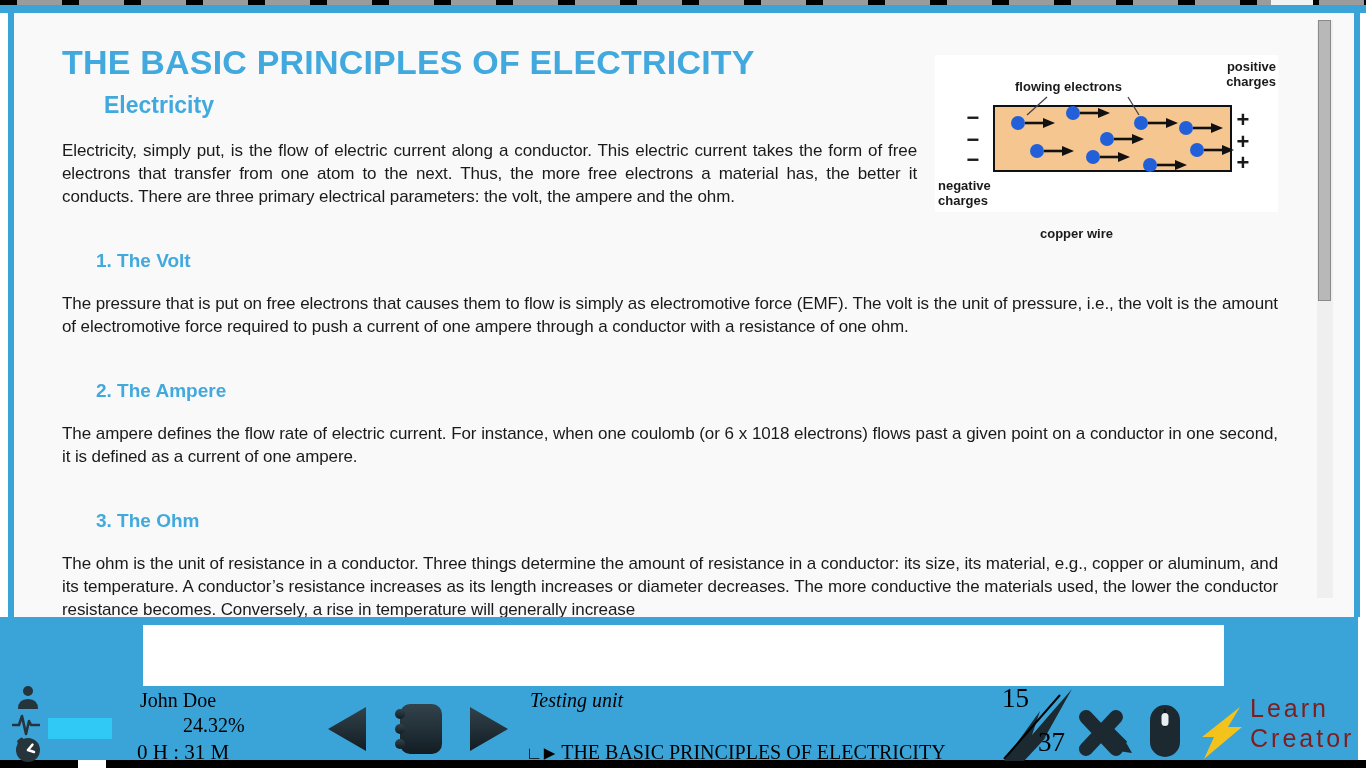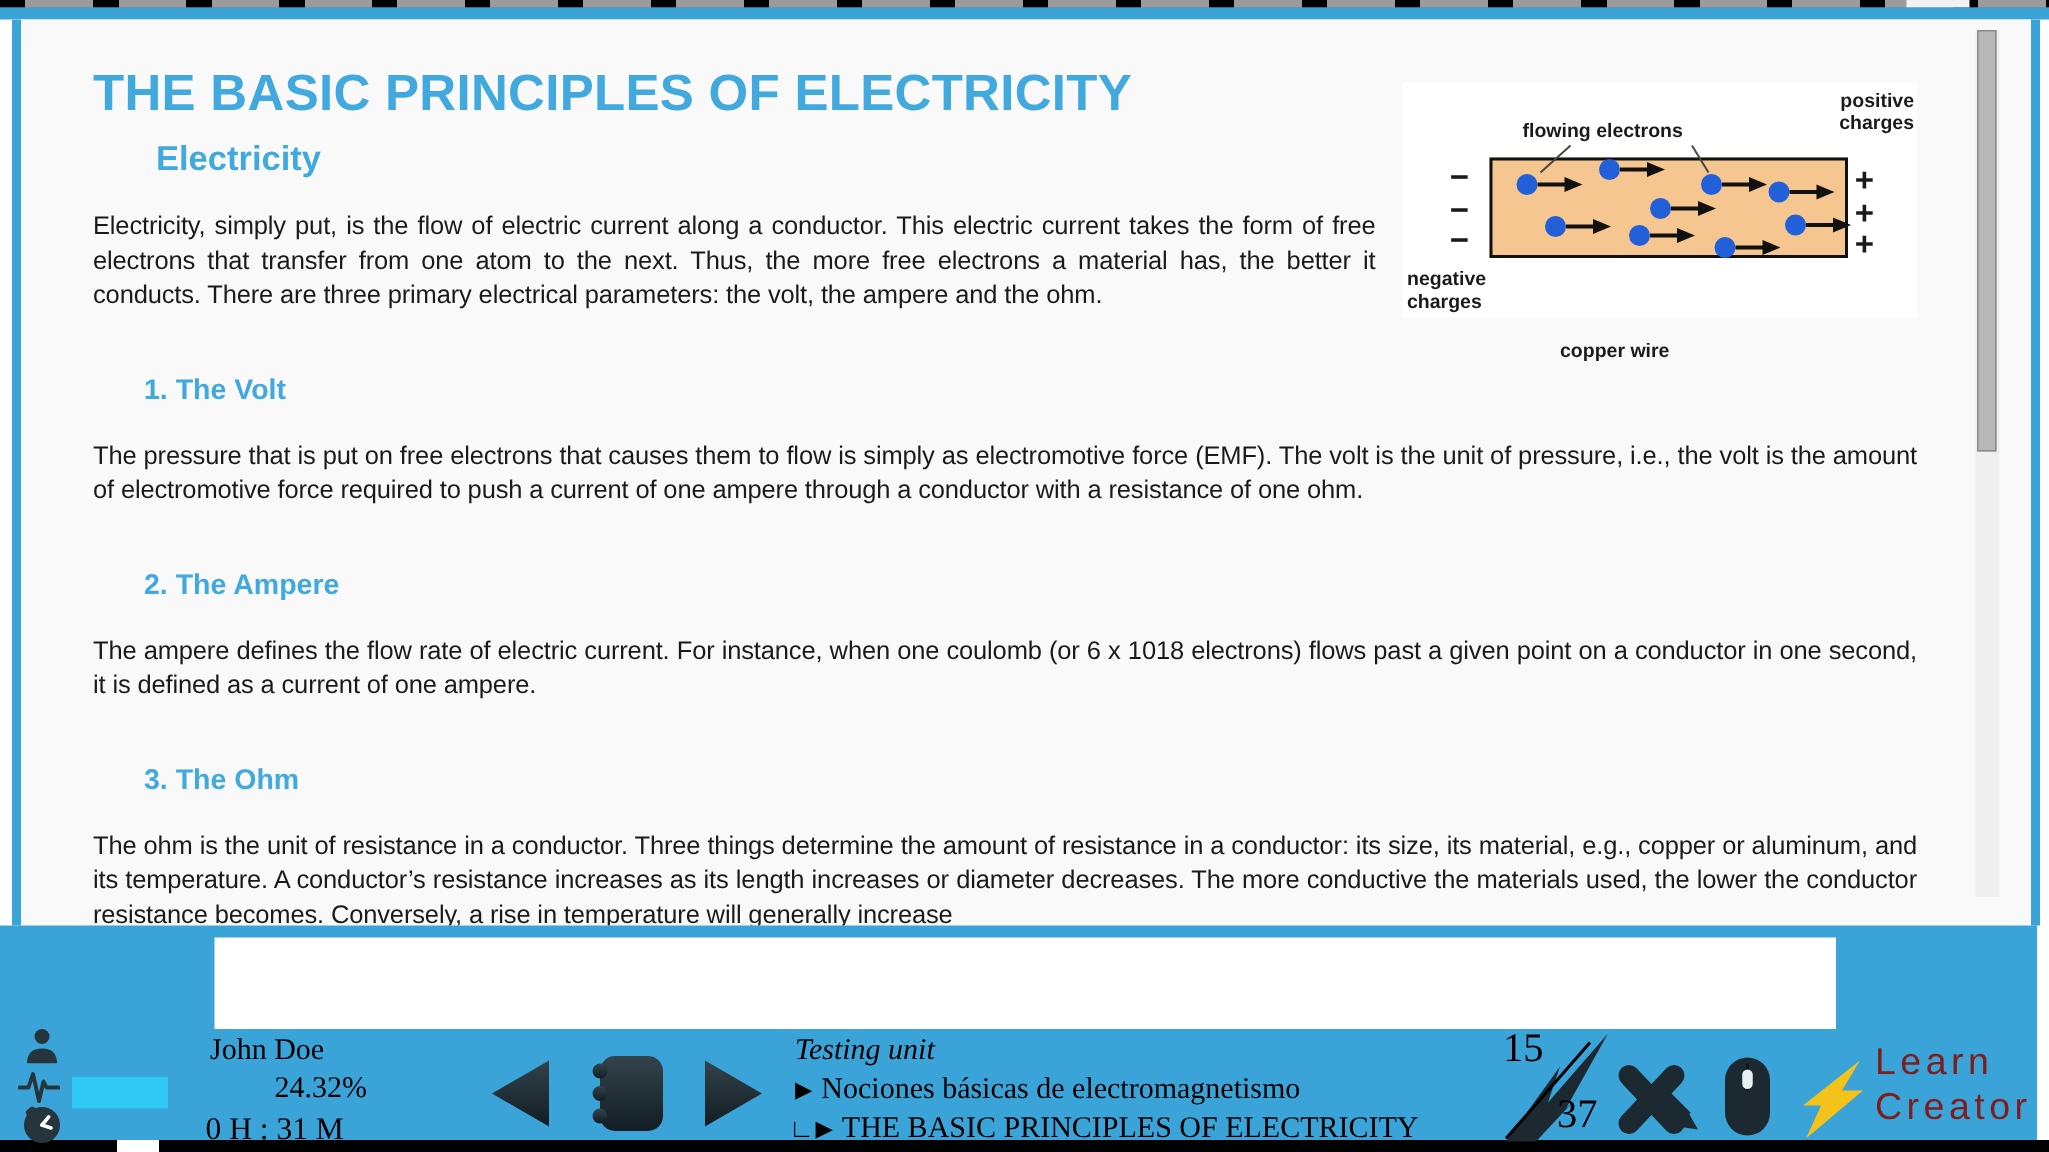--- a/index.html
+++ b/index.html
@@ -221,21 +221,20 @@
     <rect x="8" y="2" width="42" height="50" rx="10" fill="url(#g2)"></rect>
     <circle cx="8" cy="12" r="5" fill="url(#g2)"></circle>
     <circle cx="8" cy="27" r="5" fill="url(#g2)"></circle>
     <circle cx="8" cy="42" r="5" fill="url(#g2)"></circle>
   </svg>
   <svg class="nav-btn nav-next" width="42" height="48" viewBox="0 0 42 48">
     <polygon points="2,2 2,46 40,24" fill="url(#g1)"></polygon>
   </svg>
 
   <div class="serif bc bc-unit">Testing unit</div>
-  <div class="serif bc bc-module"><span class="bc-arrow">▶</span><span>Nociones básicas de electromagnetismo</span></div>
   <div class="serif bc bc-page"><span class="bc-corner">∟</span><span class="bc-arrow">▶</span><span>THE BASIC PRINCIPLES OF ELECTRICITY</span></div>
 
   <div class="pager">
     <svg width="76" height="76" viewBox="0 0 76 76">
       <polygon points="6,74 42,24 34,48 74,2 46,52 54,44 26,74" fill="#1c2931"></polygon>
       <line x1="6" y1="72" x2="62" y2="8" stroke="#000" stroke-width="2"></line>
     </svg>
     <div class="pager-num pager-cur">15</div>
     <div class="pager-num pager-tot">37</div>
   </div>

